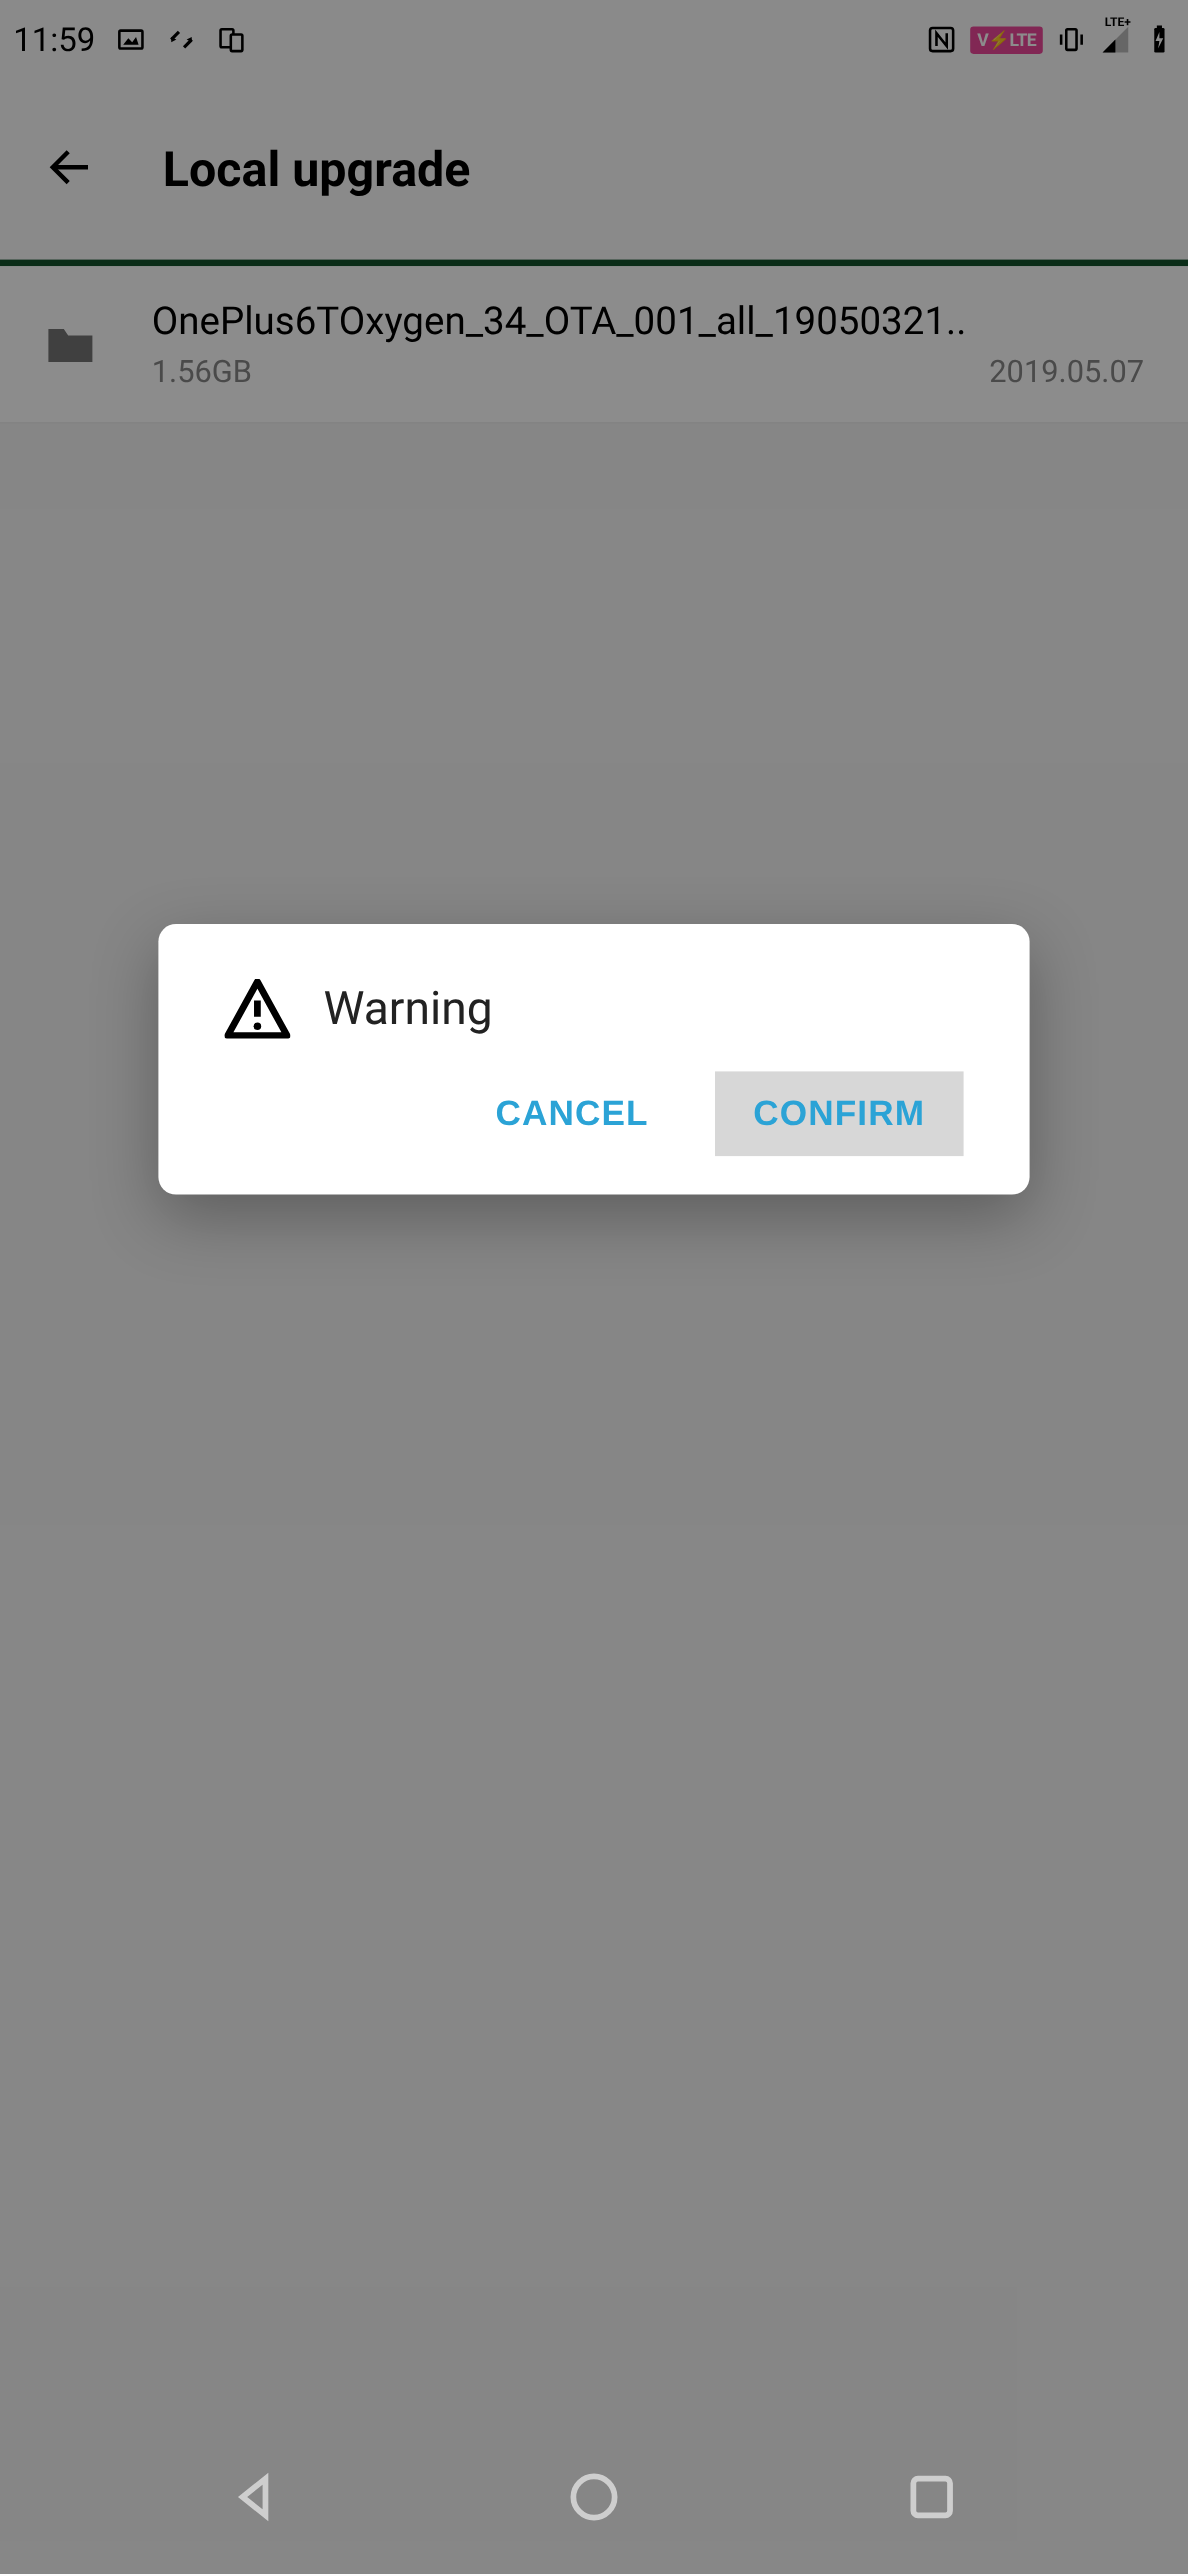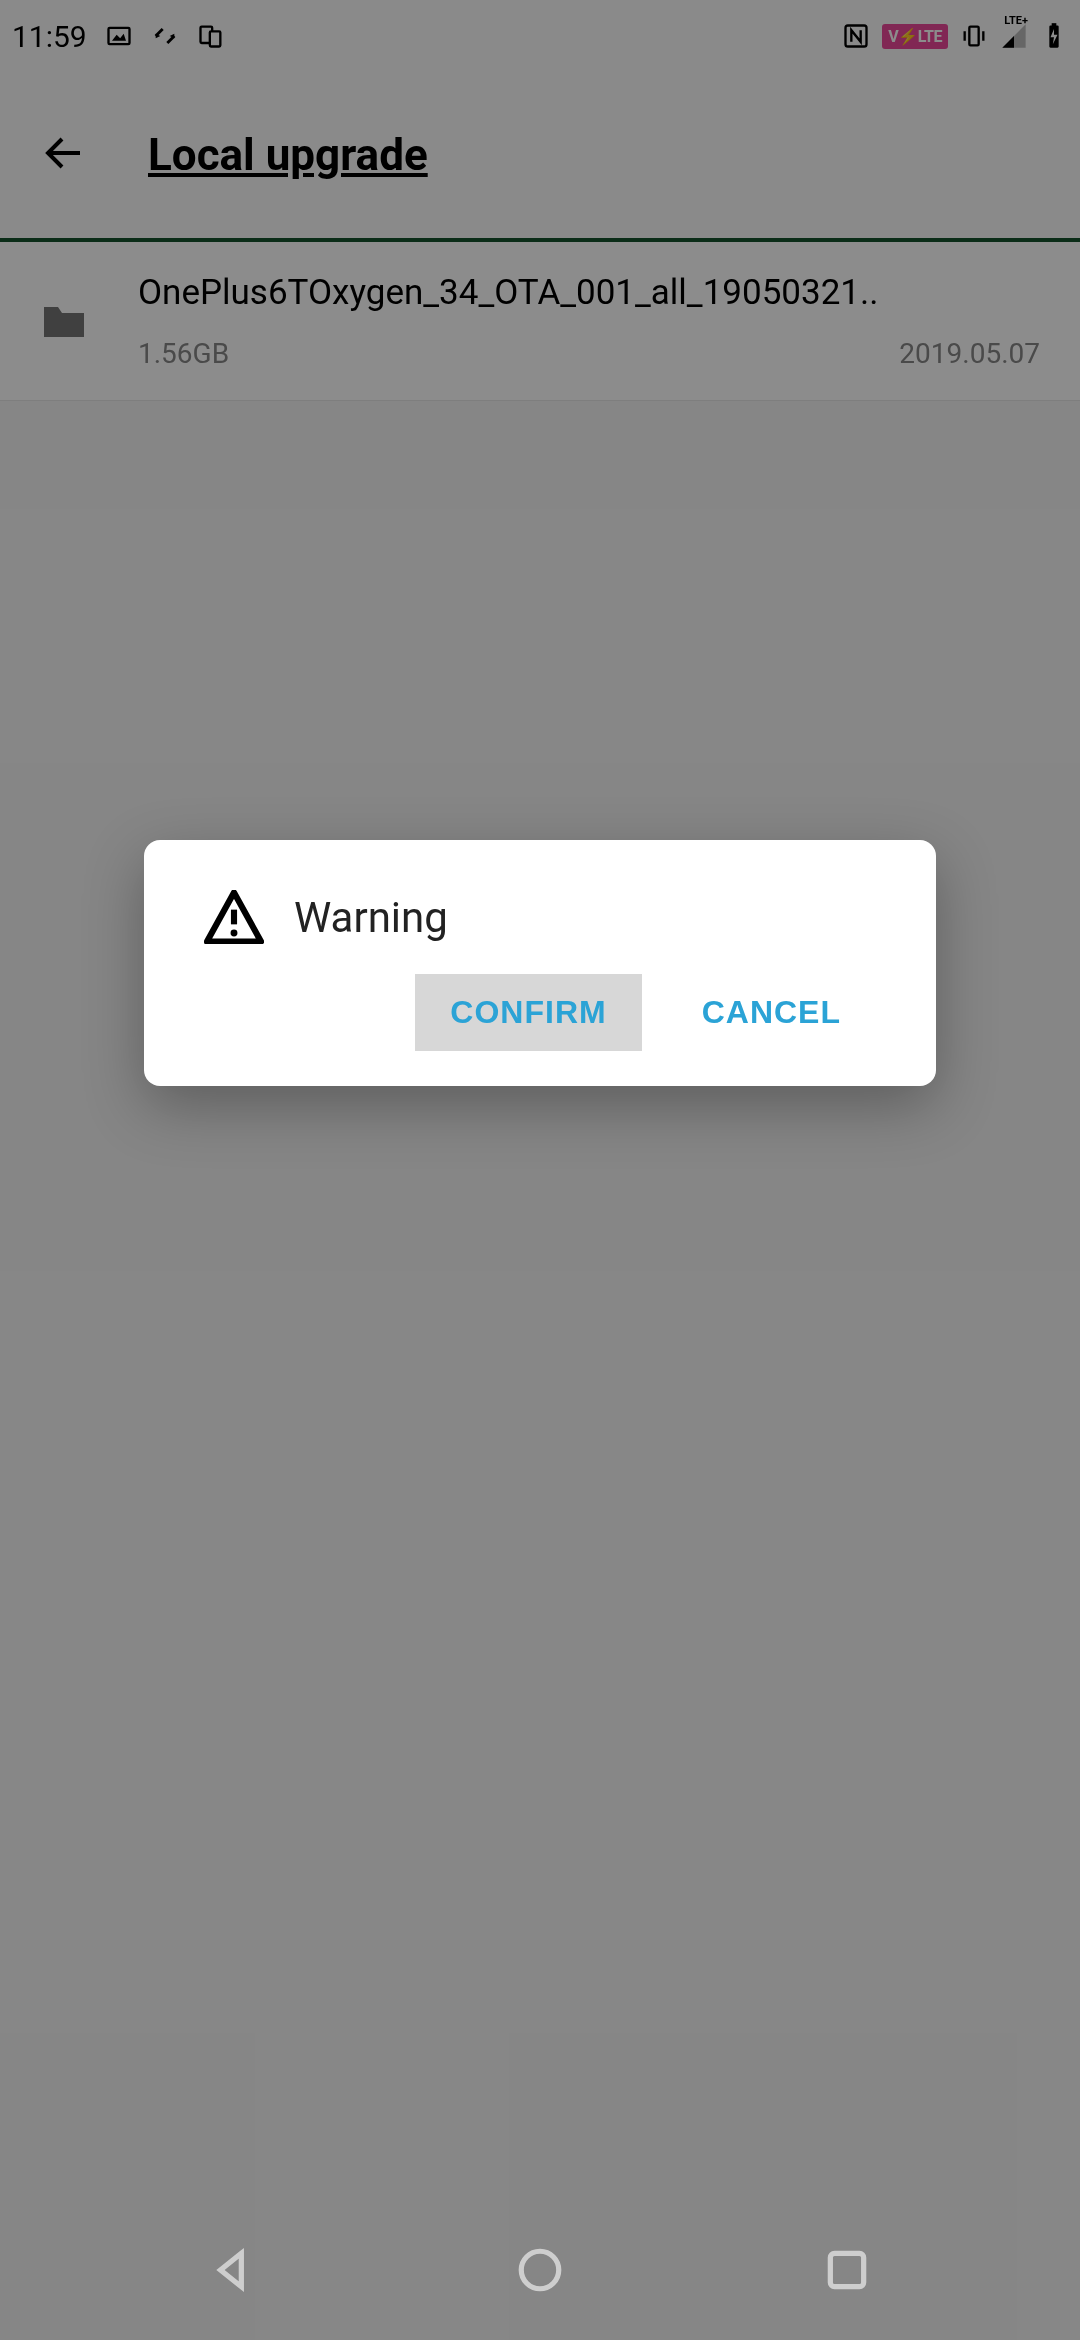--- a/index.html
+++ b/index.html
@@ -53,23 +53,22 @@
       letter-spacing: -0.5px;
     }
     
     
     .app-bar {
       height: 170px;
       display: flex;
       align-items: center;
       padding: 0 40px;
       gap: 60px;
-      border-bottom: 4px solid #14532d;
+      border-bottom: 6px solid #14532d;
       background: #fcfcfc;
-      text-decoration: underline;
     }
     .back-btn svg {
       width: 48px;
       height: 48px;
     }
     .app-title {
       font-size: 44px;
       font-weight: 700;
       color: #000;
     }
@@ -91,21 +90,21 @@
     .file-info {
       flex: 1;
       min-width: 0;
     }
     .file-name {
       font-size: 35px;
       color: #000;
       white-space: nowrap;
       overflow: hidden;
       text-overflow: ellipsis;
-      margin-bottom: 24px;
+      margin-bottom: 8px;
     }
     .file-meta {
       display: flex;
       justify-content: space-between;
       font-size: 28px;
       color: #888;
     }
     
     
     .content {
@@ -278,22 +277,22 @@
 <div class="dialog">
   <div class="dialog-header">
     <svg class="warning-icon" viewBox="0 0 24 22">
       <polygon points="12,1 23,21 1,21" fill="none" stroke="#000" stroke-width="2.5" stroke-linejoin="round"></polygon>
       <line x1="12" y1="8" x2="12" y2="14" stroke="#000" stroke-width="2.5"></line>
       <circle cx="12" cy="17.5" r="1.4" fill="#000"></circle>
     </svg>
     <div class="dialog-title">Warning</div>
   </div>
   <div class="dialog-actions">
+    <button class="dialog-btn">CANCEL</button>
     <button class="dialog-btn confirm">CONFIRM</button>
-    <button class="dialog-btn">CANCEL</button>
   </div>
 </div>
 
 <div class="nav-bar">
   <div class="nav-btn">
     <svg viewBox="0 0 24 24" fill="none" stroke="#fff" stroke-width="2.5">
         <polygon points="16,4 6,12 16,20" fill="none"></polygon>
       </svg>
   </div>
   <div class="nav-btn">

